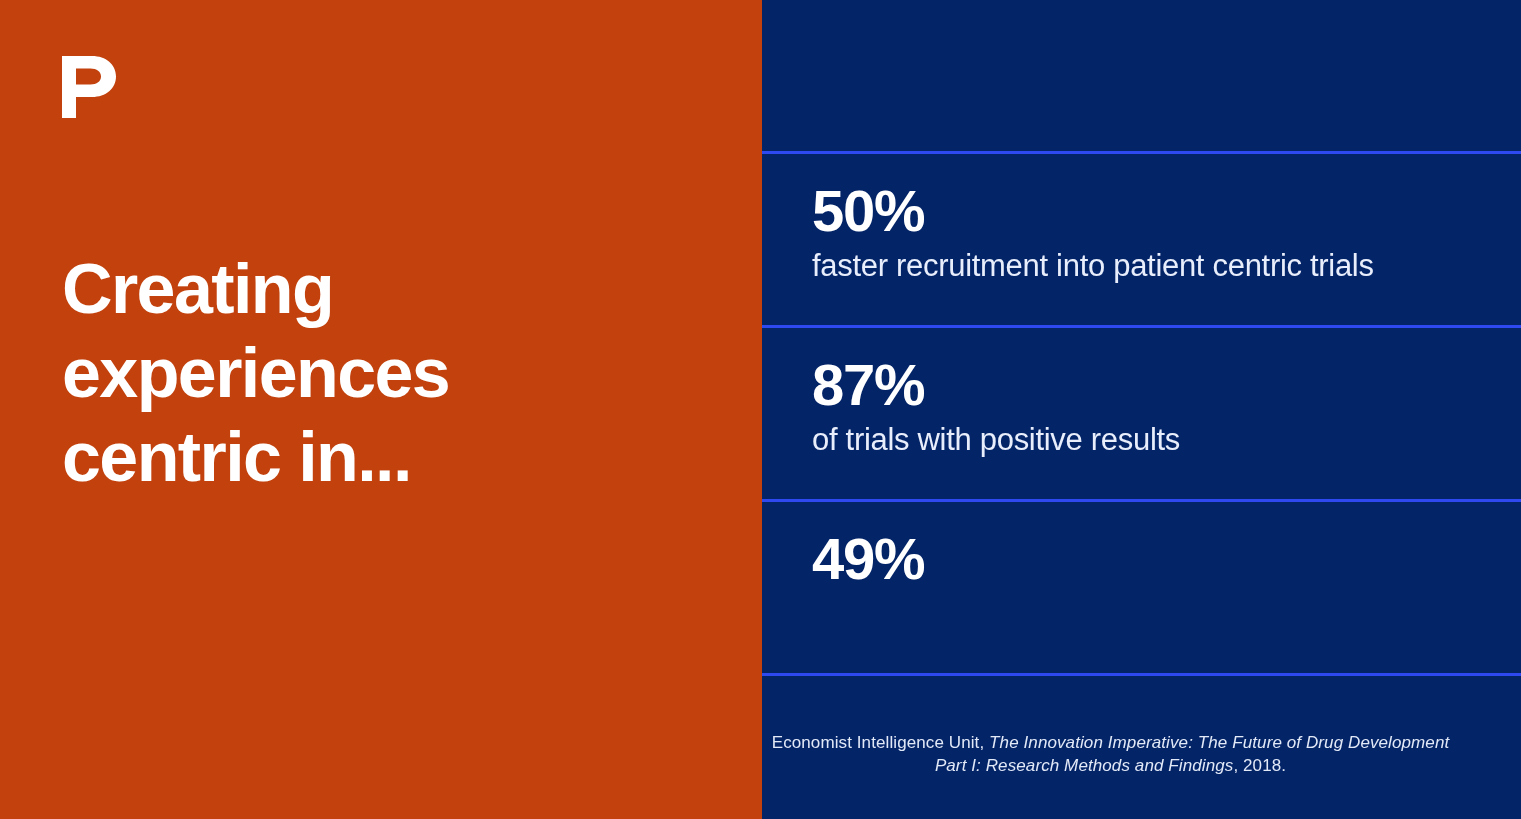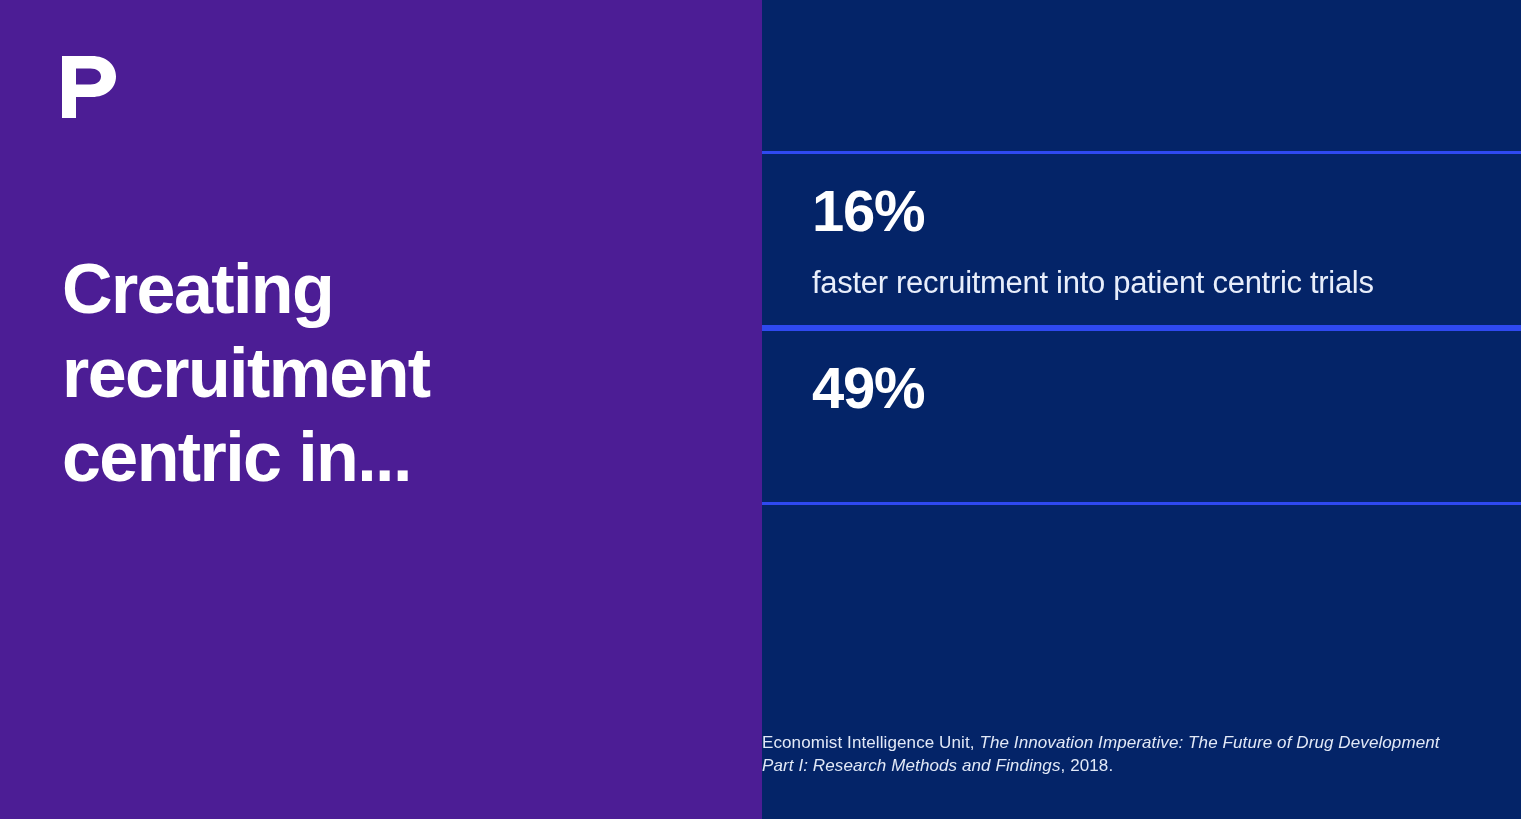--- a/index.html
+++ b/index.html
@@ -18,21 +18,21 @@
     display: flex;
     font-family: "Liberation Sans", sans-serif;
     -webkit-font-smoothing: antialiased;
   }
 
   
   .left-panel {
     position: relative;
     width: 762px;
     height: 819px;
-    background: #4c1d95;
+    background: #c2410c;
     flex: 0 0 762px;
   }
 
   .logo {
     position: absolute;
     left: 62px;
     top: 56px;
     width: 54px;
     height: 62px;
   }
@@ -88,29 +88,29 @@
     letter-spacing: -1.2px;
   }
 
   .stat-label {
     display: block;
     color: #e8eefb;
     font-size: 31px;
     font-weight: 300;
     line-height: 40px;
     letter-spacing: -0.3px;
-    margin-top: 19px;
+    margin-top: 2px;
   }
 
   .source {
     position: absolute;
     left: 0;
     right: 62px;
     top: 731px;
-    text-align: left;
+    text-align: center;
     color: #e2e9f7;
     font-size: 17px;
     font-weight: 400;
     line-height: 23px;
     letter-spacing: 0.1px;
   }
   .source .src-italic { font-style: italic; }
 </style>
 </head>
 <body>
@@ -120,39 +120,43 @@
   <div class="left-panel">
 
     <div class="logo">
       <svg width="54" height="62" viewBox="0 0 54 62" xmlns="http://www.w3.org/2000/svg">
         <path fill="#ffffff" d="M0 0 H30 C44 0 54 8.6 54 20.5 C54 32.4 44 41 30 41 H14 V62 H0 Z M14 12.5 V28.5 H28.5 C34.8 28.5 39 25.3 39 20.5 C39 15.7 34.8 12.5 28.5 12.5 Z"></path>
       </svg>
     </div>
 
     <div class="headline">
       <span class="hl-line">Creating</span>
-      <span class="hl-line">recruitment</span>
+      <span class="hl-line">experiences</span>
       <span class="hl-line">centric in...</span>
     </div>
 
   </div>
 
   <div class="right-panel">
 
     <div class="stats-block">
 
       <div class="divider"></div>
 
       <div class="stat-row">
-        <span class="stat-value">16%</span>
+        <span class="stat-value">50%</span>
         <span class="stat-label">faster recruitment into patient centric trials</span>
       </div>
 
       <div class="divider"></div>
 
+      <div class="stat-row">
+        <span class="stat-value">87%</span>
+        <span class="stat-label">of trials with positive results</span>
+      </div>
 
       <div class="divider"></div>
 
       <div class="stat-row">
         <span class="stat-value">49%</span>
       </div>
 
       <div class="divider"></div>
 
     </div>

